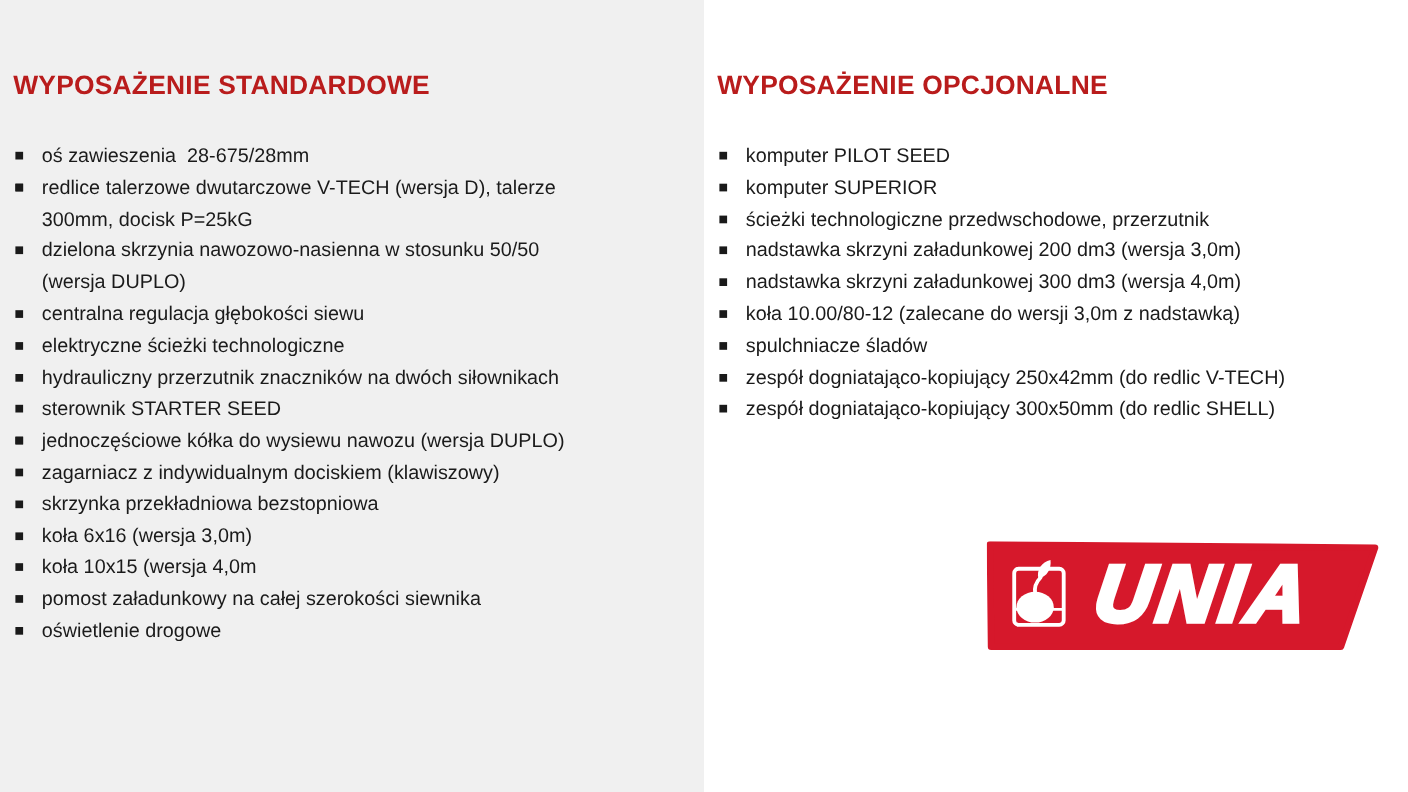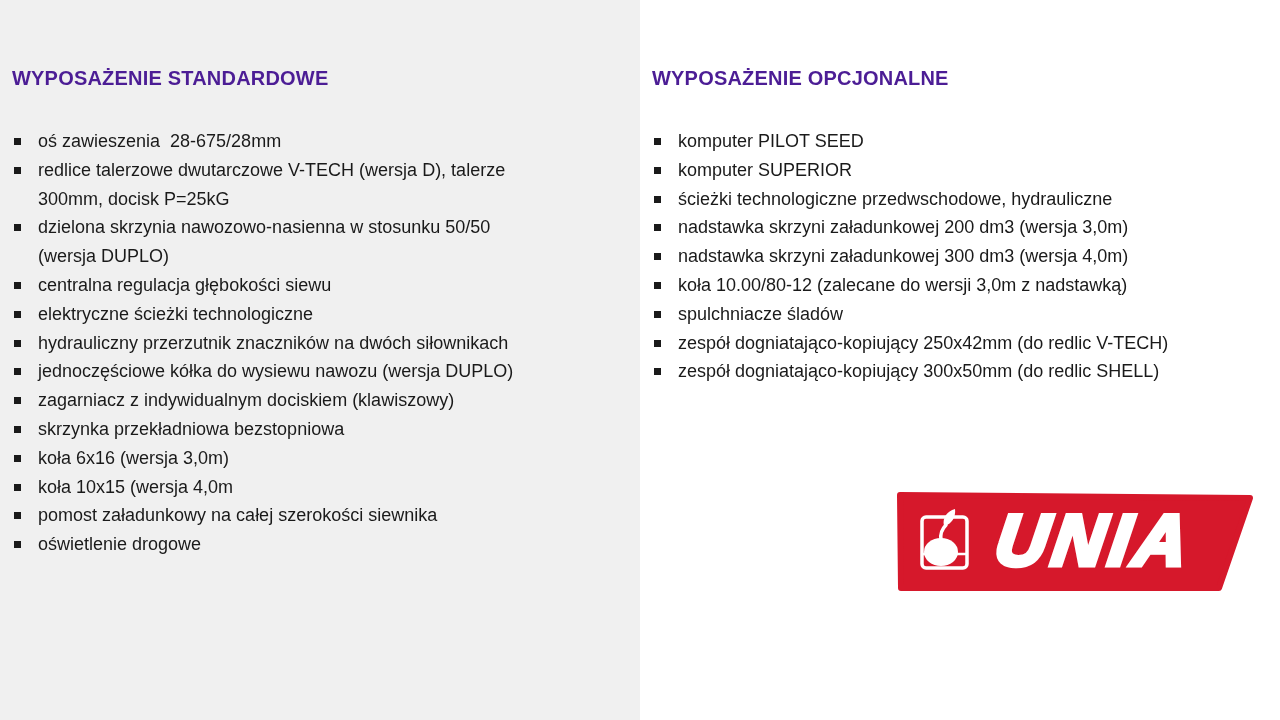--- a/index.html
+++ b/index.html
@@ -22,25 +22,25 @@
   }
   .panel-left {
     left: 0; width: 640px;
     background: #f0f0f0;
   }
   .panel-right {
     left: 640px; width: 640px;
     background: #ffffff;
   }
   .panel-title {
-    font-size: 20px;
+    font-size: 24px;
     line-height: 24px;
     font-weight: bold;
     letter-spacing: 0.2px;
-    color: #4c1d95;
+    color: #b91c1c;
   }
   ul.equip-list {
     list-style: none;
     margin-top: 37px;
     width: 606px;
   }
   ul.equip-list li {
     position: relative;
     padding-left: 26px;
     font-size: 18px;
@@ -73,37 +73,38 @@
     <ul class="equip-list">
       <li><span class="bullet"></span><span class="item-text">oś zawieszenia  28-675/28mm</span></li>
       <li><span class="bullet"></span></li>
       <li><span class="bullet"></span><span class="item-text">redlice talerzowe dwutarczowe V-TECH (wersja D), talerze
 300mm, docisk P=25kG</span></li>
       <li><span class="bullet"></span><span class="item-text">dzielona skrzynia nawozowo-nasienna w stosunku 50/50
 (wersja DUPLO)</span></li>
       <li><span class="bullet"></span><span class="item-text">centralna regulacja głębokości siewu</span></li>
       <li><span class="bullet"></span><span class="item-text">elektryczne ścieżki technologiczne</span></li>
       <li><span class="bullet"></span><span class="item-text">hydrauliczny przerzutnik znaczników na dwóch siłownikach</span></li>
+      <li><span class="bullet"></span><span class="item-text">sterownik STARTER SEED</span></li>
       <li><span class="bullet"></span></li>
       <li><span class="bullet"></span><span class="item-text">jednoczęściowe kółka do wysiewu nawozu (wersja DUPLO)</span></li>
       <li><span class="bullet"></span><span class="item-text">zagarniacz z indywidualnym dociskiem (klawiszowy)</span></li>
       <li><span class="bullet"></span><span class="item-text">skrzynka przekładniowa bezstopniowa</span></li>
       <li><span class="bullet"></span><span class="item-text">koła 6x16 (wersja 3,0m)</span></li>
       <li><span class="bullet"></span><span class="item-text">koła 10x15 (wersja 4,0m</span></li>
       <li><span class="bullet"></span><span class="item-text">pomost załadunkowy na całej szerokości siewnika</span></li>
       <li><span class="bullet"></span><span class="item-text">oświetlenie drogowe</span></li>
     </ul>
   </section>
 
   <section class="panel panel-right">
     <h2 class="panel-title">WYPOSAŻENIE OPCJONALNE</h2>
     <ul class="equip-list">
       <li><span class="bullet"></span><span class="item-text">komputer PILOT SEED</span></li>
       <li><span class="bullet"></span><span class="item-text">komputer SUPERIOR</span></li>
-      <li><span class="bullet"></span><span class="item-text">ścieżki technologiczne przedwschodowe, hydrauliczne</span></li>
+      <li><span class="bullet"></span><span class="item-text">ścieżki technologiczne przedwschodowe, przerzutnik</span></li>
       <li><span class="bullet"></span><span class="item-text">nadstawka skrzyni załadunkowej 200 dm3 (wersja 3,0m)</span></li>
       <li><span class="bullet"></span><span class="item-text">nadstawka skrzyni załadunkowej 300 dm3 (wersja 4,0m)</span></li>
       <li><span class="bullet"></span><span class="item-text">koła 10.00/80-12 (zalecane do wersji 3,0m z nadstawką)</span></li>
       <li><span class="bullet"></span><span class="item-text">spulchniacze śladów</span></li>
       <li><span class="bullet"></span><span class="item-text">zespół dogniatająco-kopiujący 250x42mm (do redlic V-TECH)</span></li>
       <li><span class="bullet"></span><span class="item-text">zespół dogniatająco-kopiujący 300x50mm (do redlic SHELL)</span></li>
     </ul>
   </section>
 
   <div class="logo-wrap">

